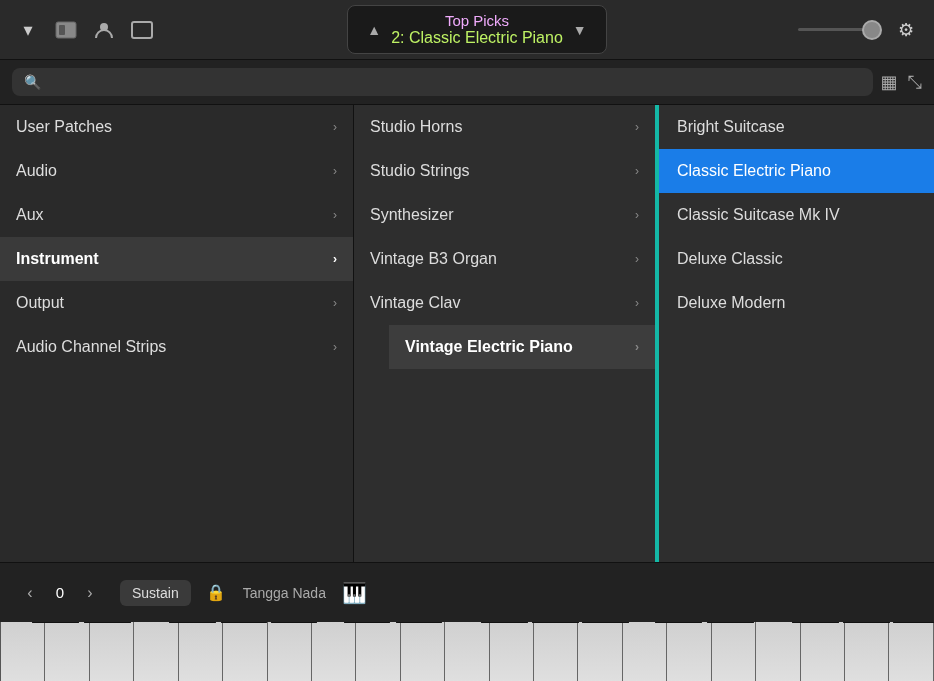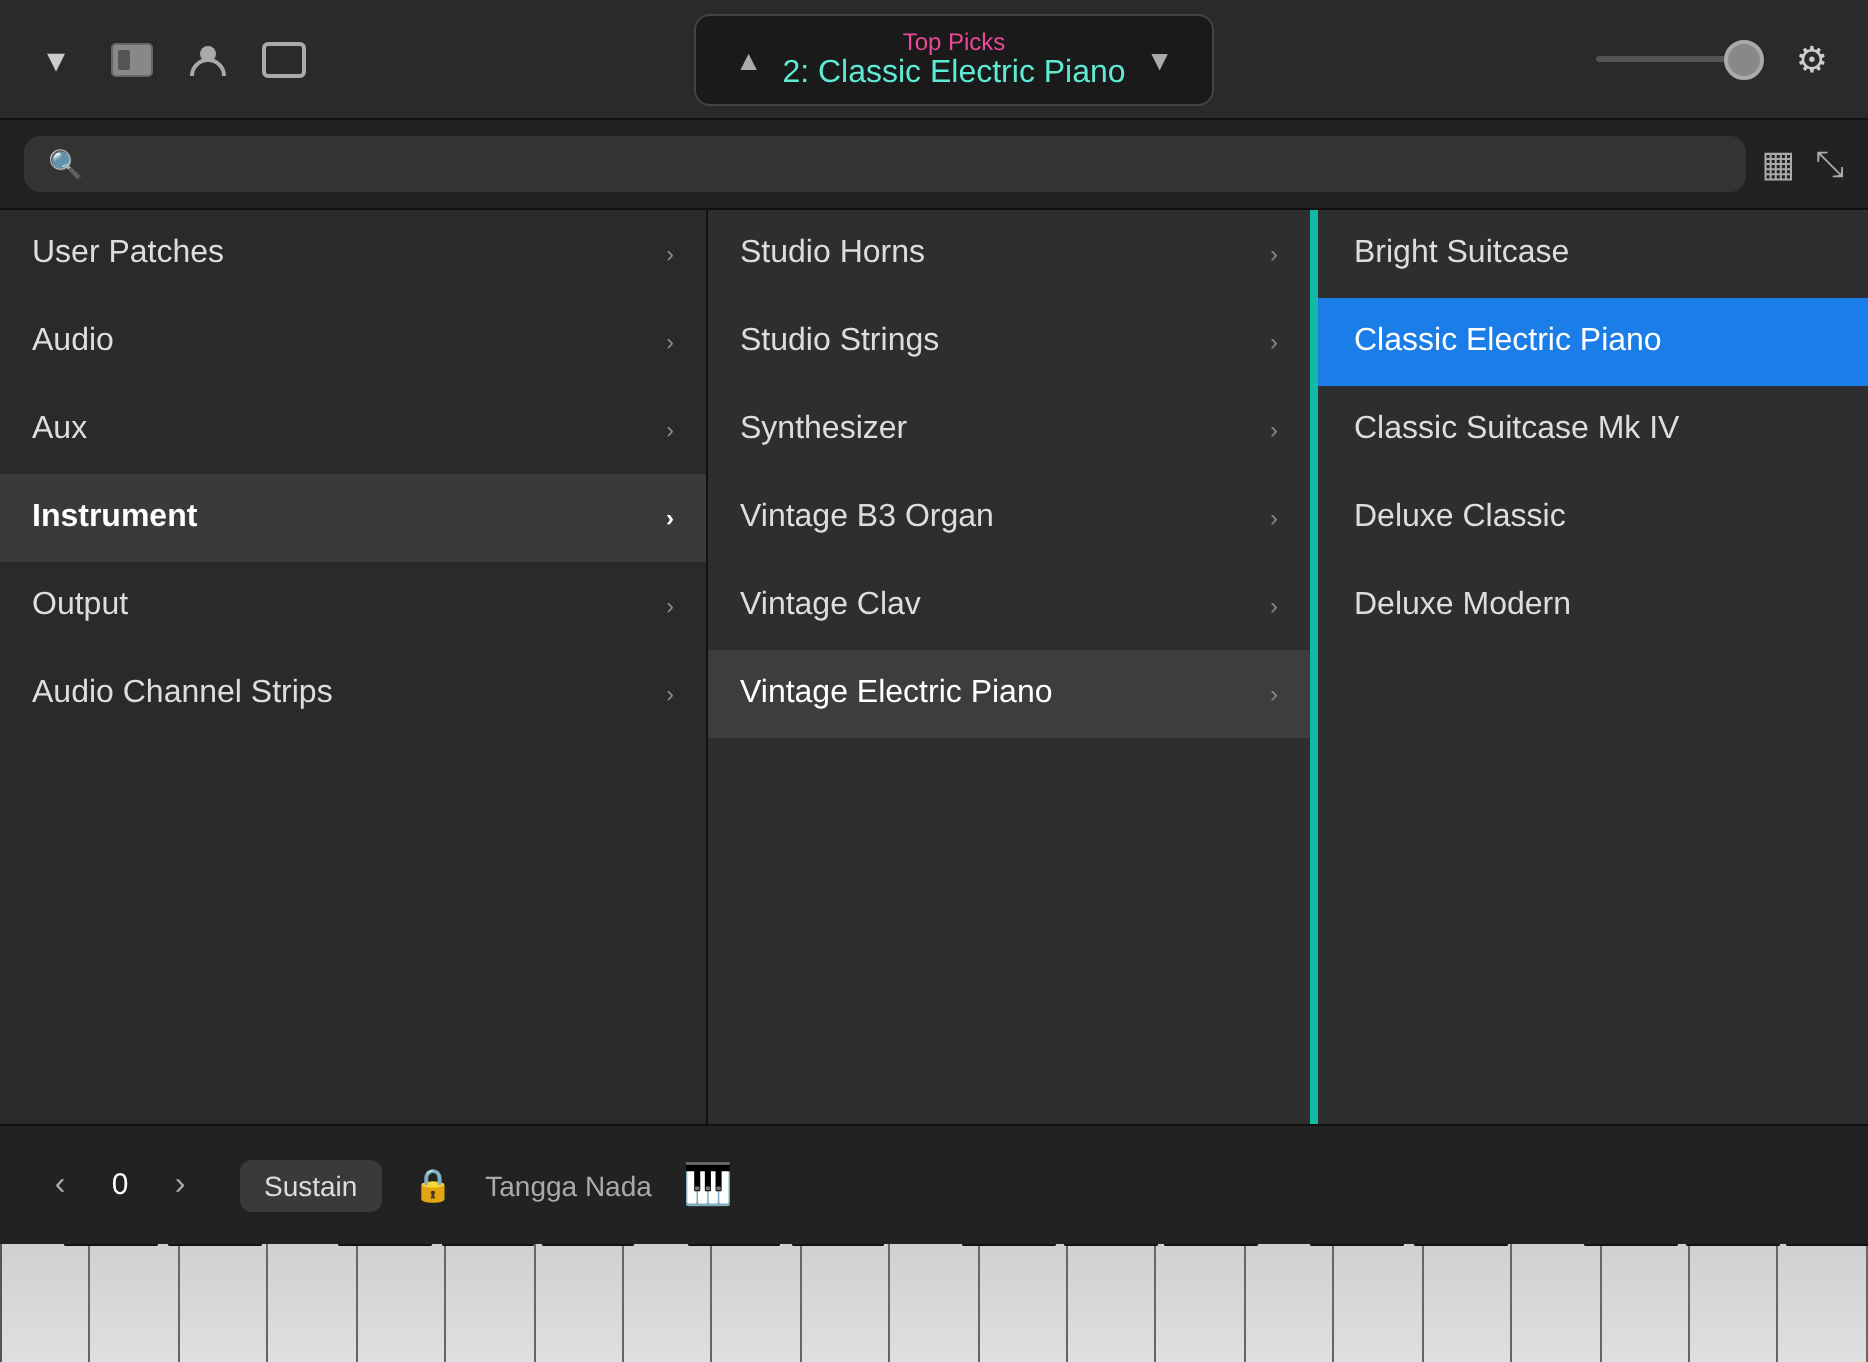--- a/index.html
+++ b/index.html
@@ -50,26 +50,26 @@
       align-items: center;
       gap: 10px;
       cursor: pointer;
       min-width: 260px;
       justify-content: center;
     }
     .preset-selector-text {
       text-align: center;
     }
     .preset-title {
-      font-size: 12px;
-      color: #ec4899;
+      font-size: 15px;
+      color: #f0abfc;
     }
     .preset-name {
       font-size: 16px;
-      color: #5eead4;
+      color: #bef264;
       font-weight: 500;
     }
     .chevron {
       color: #aaa;
       font-size: 14px;
     }
     .toolbar-right {
       display: flex;
       align-items: center;
       gap: 14px;
@@ -183,22 +183,23 @@
       display: flex;
       align-items: center;
       justify-content: space-between;
       padding: 13px 16px;
       cursor: pointer;
       font-size: 16px;
       color: #ddd;
     }
     .middle-item.active {
       background: #3d3d3d;
-      font-weight: 400;
+      font-weight: 700;
       color: #fff;
+      margin-left: 35px;
     }
     .middle-item .chevron-right {
       color: #888;
       font-size: 12px;
     }
 
     
     .right-panel {
       flex: 1;
       background: #2e2e2e;

